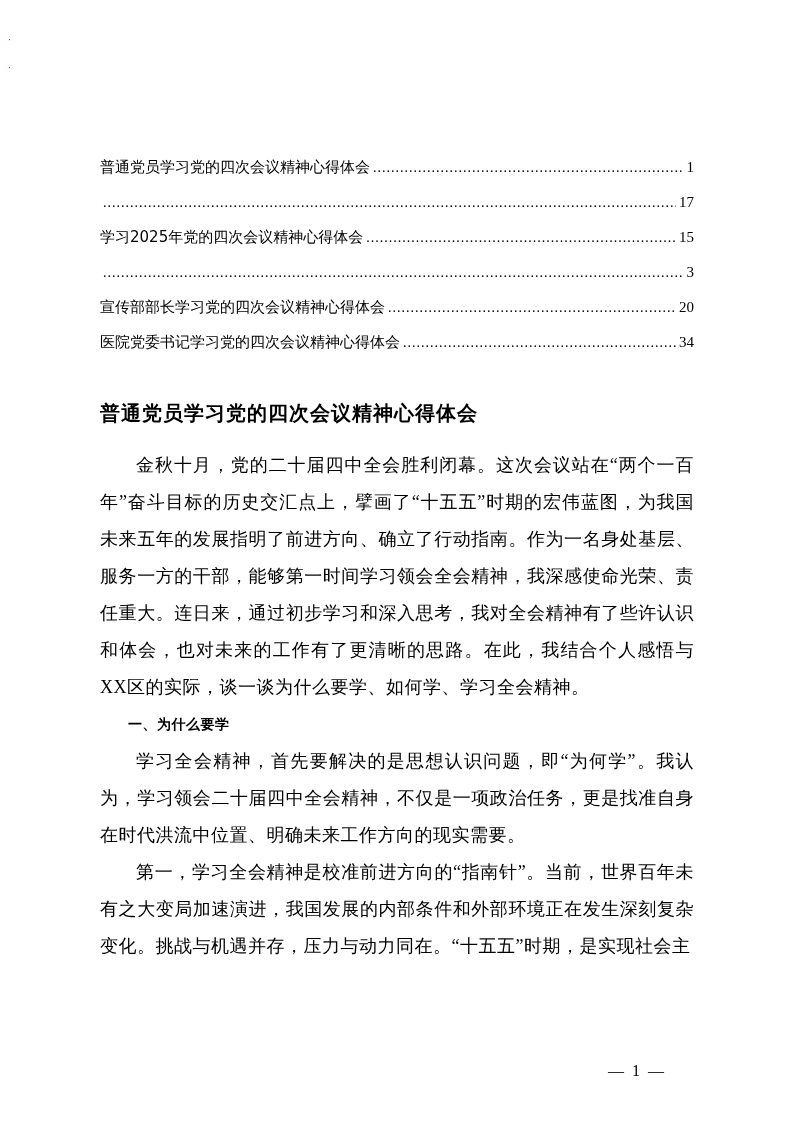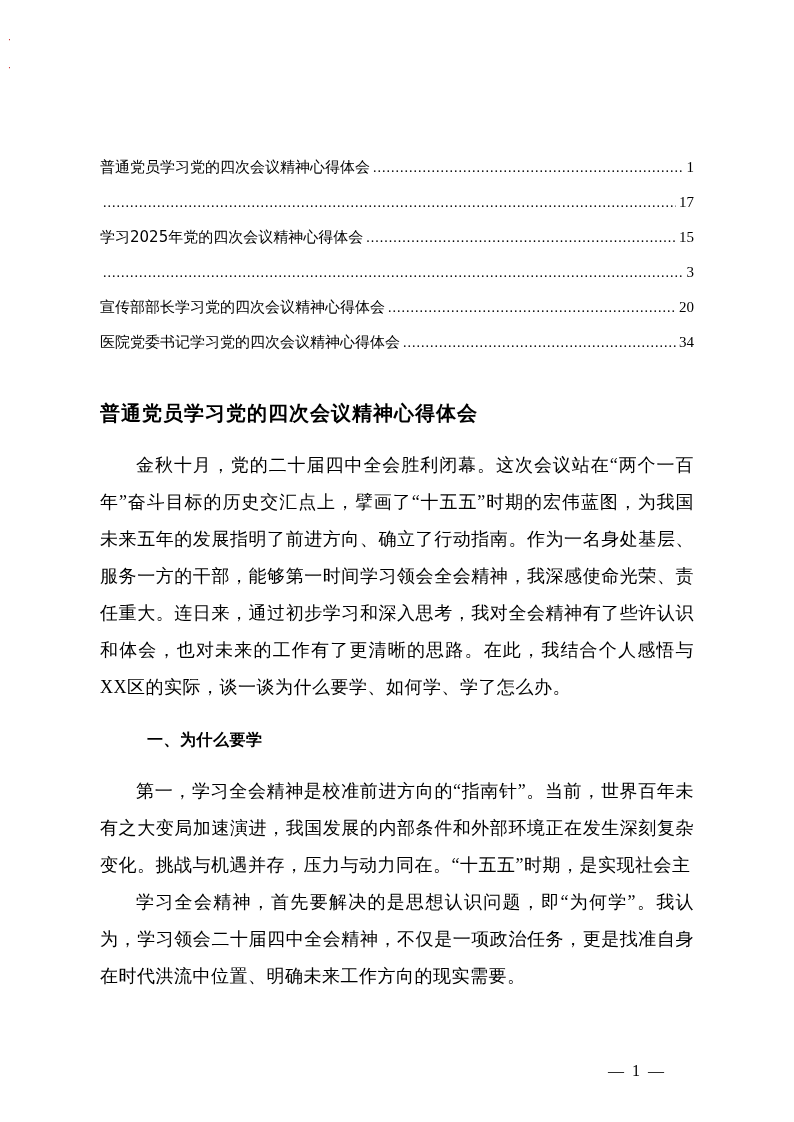--- a/index.html
+++ b/index.html
@@ -77,23 +77,23 @@
   }
   .body-paragraph {
     margin: 0;
     font-size: 18px;
     line-height: 37px;
     text-align: justify;
     text-indent: 2em;
     letter-spacing: 0.5px;
   }
   .section-heading {
-    margin: 15px;
+    margin: 0;
     font-family: "DejaVu Sans", "Liberation Sans", sans-serif;
-    font-size: 16px;
+    font-size: 14px;
     font-weight: bold;
     line-height: 37px;
     text-indent: 2em;
     letter-spacing: 0.5px;
   }
 
   
   .page-footer {
     position: absolute;
     right: 128px;
@@ -144,24 +144,24 @@
       <span class="toc-title">医院党委书记学习党的四次会议精神心得体会</span>
       <span class="toc-dots"></span>
       <span class="toc-page">34</span>
     </div>
 
   </div>
 
   <div>
     <h1 class="article-title">普通党员学习党的四次会议精神心得体会</h1>
 
-    <p class="body-paragraph">金秋十月，党的二十届四中全会胜利闭幕。这次会议站在“两个一百年”奋斗目标的历史交汇点上，擘画了“十五五”时期的宏伟蓝图，为我国未来五年的发展指明了前进方向、确立了行动指南。作为一名身处基层、服务一方的干部，能够第一时间学习领会全会精神，我深感使命光荣、责任重大。连日来，通过初步学习和深入思考，我对全会精神有了些许认识和体会，也对未来的工作有了更清晰的思路。在此，我结合个人感悟与XX区的实际，谈一谈为什么要学、如何学、学了怎么办。</p>
+    <p class="body-paragraph">金秋十月，党的二十届四中全会胜利闭幕。这次会议站在“两个一百年”奋斗目标的历史交汇点上，擘画了“十五五”时期的宏伟蓝图，为我国未来五年的发展指明了前进方向、确立了行动指南。作为一名身处基层、服务一方的干部，能够第一时间学习领会全会精神，我深感使命光荣、责任重大。连日来，通过初步学习和深入思考，我对全会精神有了些许认识和体会，也对未来的工作有了更清晰的思路。在此，我结合个人感悟与XX区的实际，谈一谈为什么要学、如何学、学习全会精神。</p>
 
     <h2 class="section-heading">一、为什么要学</h2>
 
+    <p class="body-paragraph">学习全会精神，首先要解决的是思想认识问题，即“为何学”。我认为，学习领会二十届四中全会精神，不仅是一项政治任务，更是找准自身在时代洪流中位置、明确未来工作方向的现实需要。</p>
+
     <p class="body-paragraph">第一，学习全会精神是校准前进方向的“指南针”。当前，世界百年未有之大变局加速演进，我国发展的内部条件和外部环境正在发生深刻复杂变化。挑战与机遇并存，压力与动力同在。“十五五”时期，是实现社会主</p>
-
-    <p class="body-paragraph">学习全会精神，首先要解决的是思想认识问题，即“为何学”。我认为，学习领会二十届四中全会精神，不仅是一项政治任务，更是找准自身在时代洪流中位置、明确未来工作方向的现实需要。</p>
   </div>
 
   <div class="page-footer">— 1 —</div>
 
 </div>
 
 </body></html>

